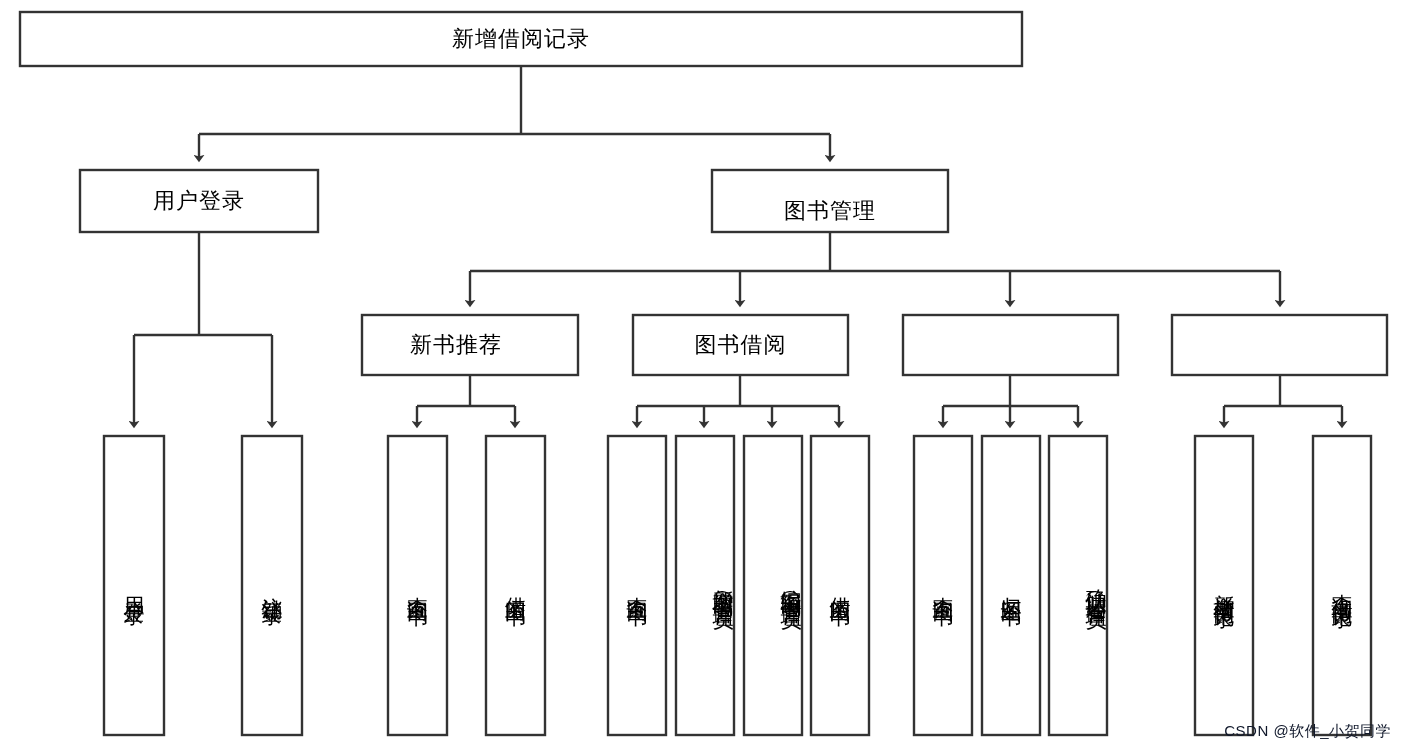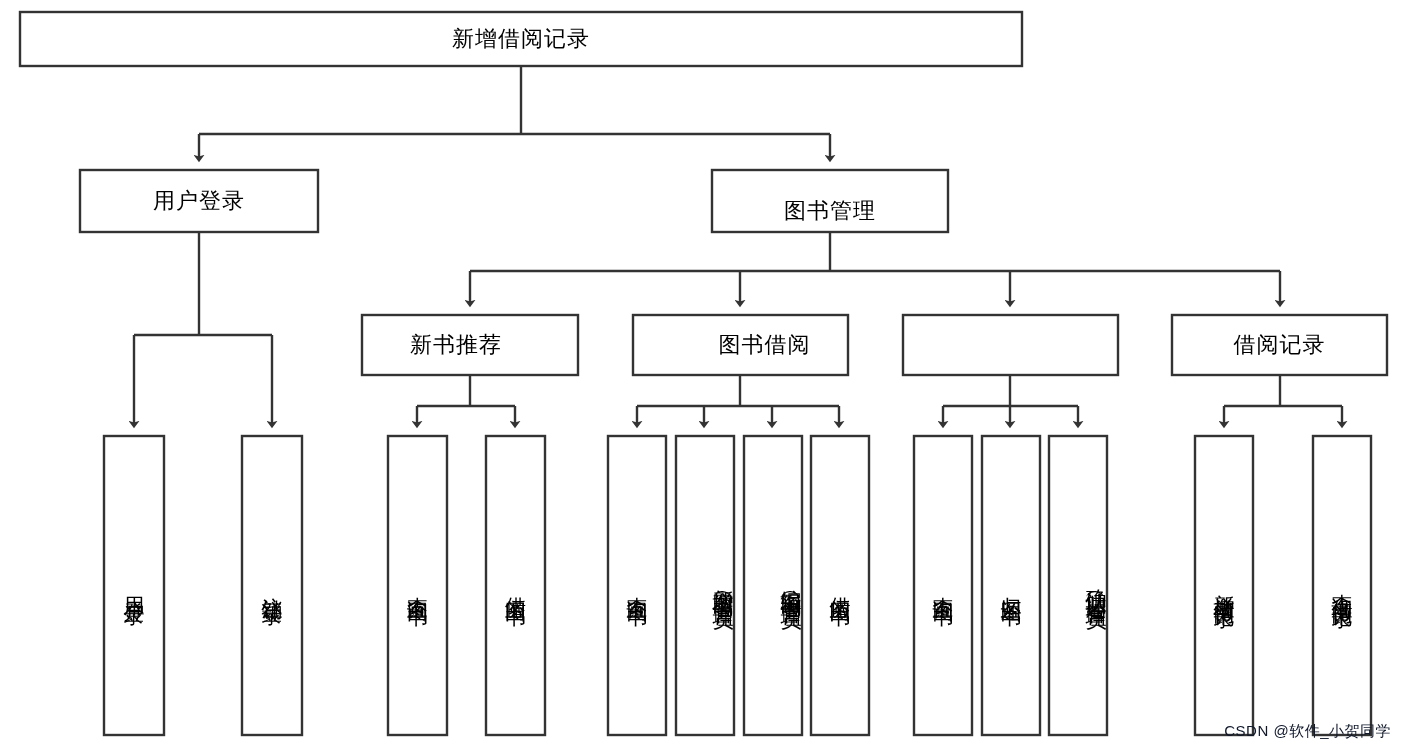--- a/index.html
+++ b/index.html
@@ -141,22 +141,21 @@
     <rect class="box-rect" x="1195" y="436" width="58" height="299"></rect>
     <rect class="box-rect" x="1313" y="436" width="58" height="299"></rect>
   </svg>
 
   <div class="hbox-text" style="left:20px;top:12px;width:1002px;height:54px;">新增借阅记录</div>
 
   <div class="hbox-text" style="left:80px;top:170px;width:238px;height:62px;">用户登录</div>
   <div class="hbox-text" style="left:712px;top:180px;width:236px;height:62px;">图书管理</div>
 
   <div class="hbox-text" style="left:362px;top:315px;width:188px;height:60px;">新书推荐</div>
-  <div class="hbox-text" style="left:657px;top:315px;width:215px;height:60px;border-radius:7px;">图书借阅</div>
-  <div class="hbox-text" style="left:1172px;top:315px;width:215px;height:60px;">借阅记录</div>
+  <div class="hbox-text" style="left:633px;top:315px;width:215px;height:60px;border-radius:7px;">图书借阅</div>
 
   <div class="vbox-text" style="left:104px;top:436px;width:60px;height:299px;">用户登录</div>
   <div class="vbox-text" style="left:242px;top:436px;width:60px;height:299px;">注销登录</div>
 
   <div class="vbox-text" style="left:388px;top:436px;width:59px;height:299px;">查询图书</div>
   <div class="vbox-text" style="left:486px;top:436px;width:59px;height:299px;">借阅图书</div>
 
   <div class="vbox-text" style="left:608px;top:436px;width:58px;height:299px;">查询图书</div>
   <div class="vbox-text" style="left:676px;top:436px;width:58px;height:299px;align-items:flex-start;">新增图书（管理员）</div>
   <div class="vbox-text" style="left:744px;top:436px;width:58px;height:299px;align-items:flex-start;">编辑图书（管理员）</div>

